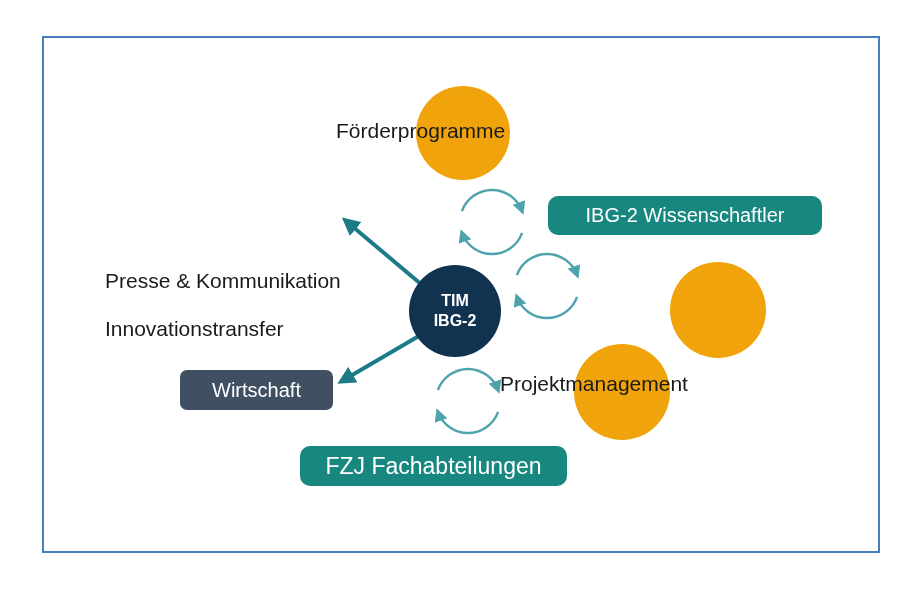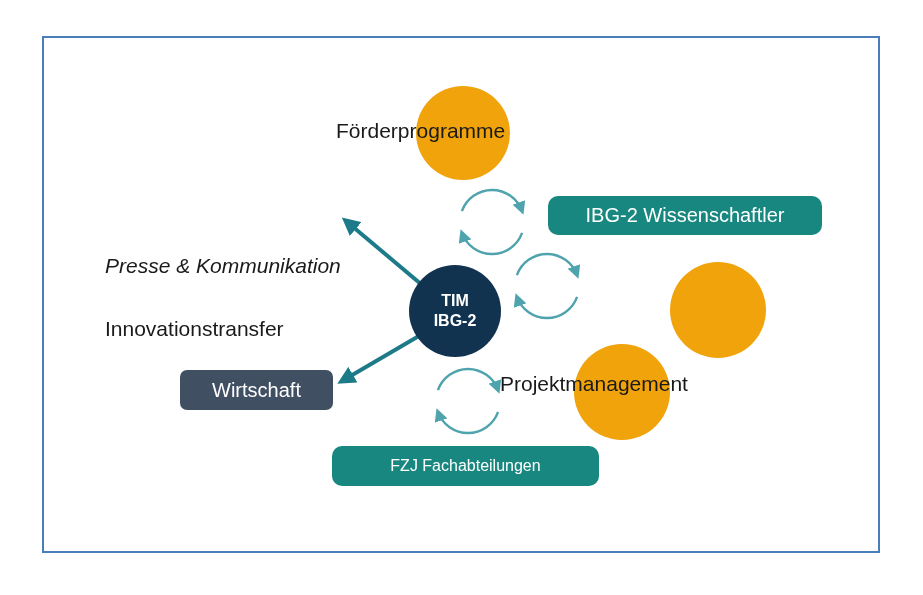--- a/index.html
+++ b/index.html
@@ -26,38 +26,38 @@
   .oc-bottom{left:574px;top:344px;width:96px;height:96px;}
   .label{
     position:absolute;
     color:#1a1a1a;
     font-size:21px;
     line-height:28px;
     text-align:left;
     white-space:nowrap;
   }
   .lbl-foerder{left:336px;top:117px;width:250px;}
-  .lbl-presse{left:105px;top:252px;width:270px;font-style:italic;}
+  .lbl-presse{left:105px;top:267px;width:270px;}
   .lbl-innovation{left:105px;top:315px;width:242px;}
   .lbl-controlling{left:600px;top:277px;width:272px;text-align:left;white-space:normal;}
   .lbl-projekt{left:500px;top:370px;width:232px;}
   .box{
     position:absolute;
     display:flex;align-items:center;justify-content:center;
     color:#ffffff;
     font-size:21px;
     border-radius:7px;
     white-space:nowrap;
   }
   .box-dark{background:#414f63;}
   .box-teal{background:#17877f;border-radius:10px;}
   .bx-gesellschaft{left:72px;top:170px;width:260px;height:41px;}
   .bx-ibg2{left:548px;top:196px;width:274px;height:39px;font-size:20px;}
   .bx-wirtschaft{left:180px;top:370px;width:153px;height:40px;font-size:20px;}
-  .bx-fzj{left:300px;top:446px;width:267px;height:40px;font-size:16px;margin-left:32px;}
+  .bx-fzj{left:300px;top:446px;width:267px;height:40px;font-size:23px;}
   .center-circle{
     position:absolute;
     left:409px;top:265px;width:92px;height:92px;
     border-radius:50%;
     background:#123350;
     display:flex;flex-direction:column;align-items:center;justify-content:center;
     color:#ffffff;font-weight:bold;font-size:16px;line-height:20px;
     z-index:5;
   }
   .overlay{

